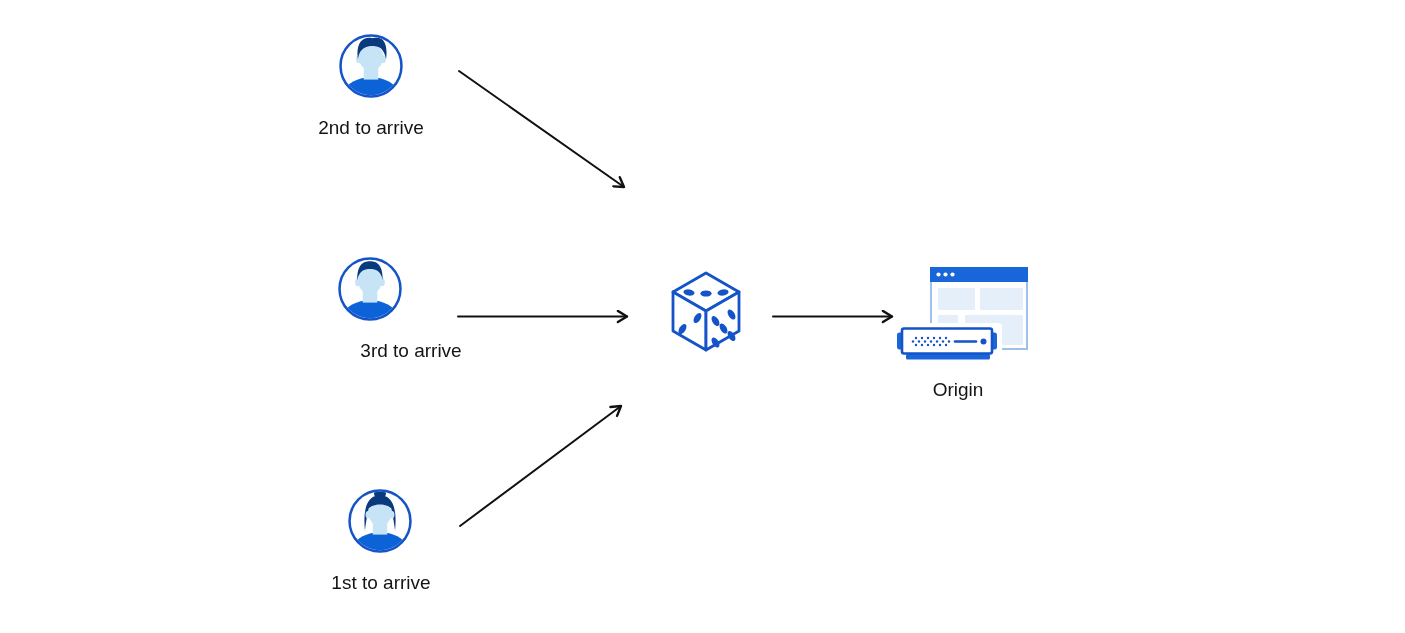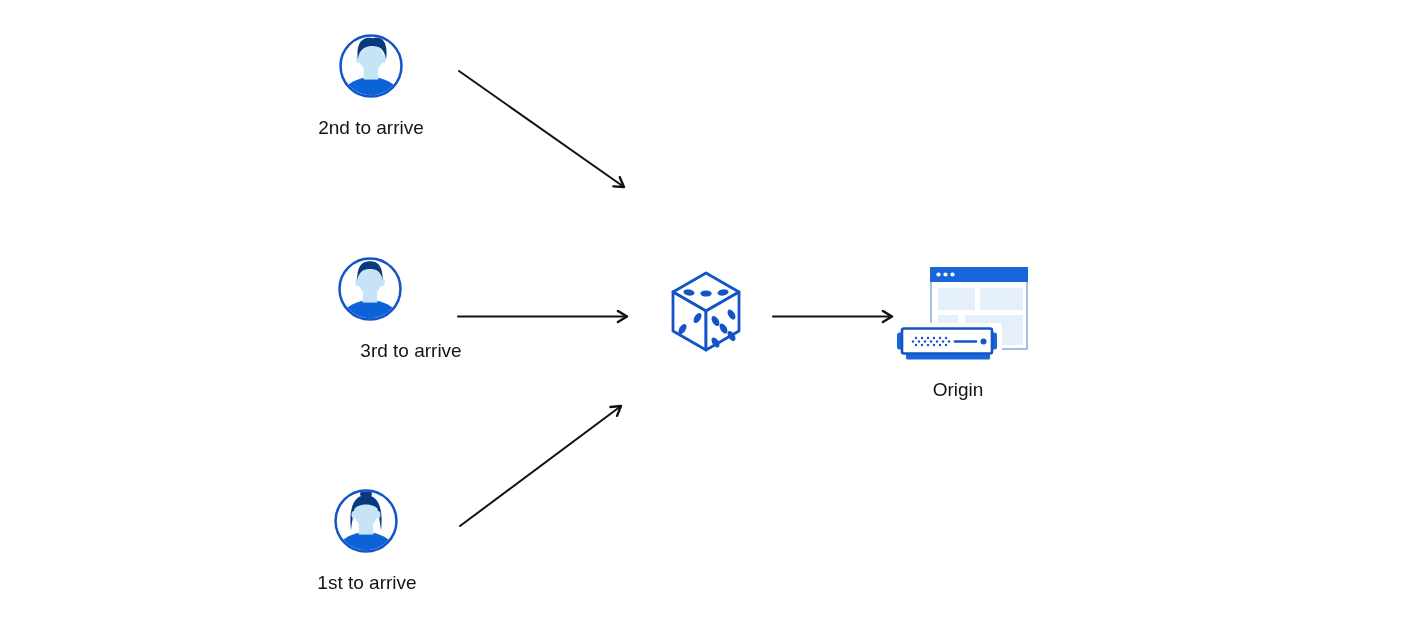--- a/index.html
+++ b/index.html
@@ -66,21 +66,21 @@
         <rect x="26.5" y="30" width="15" height="18" fill="#C6E4F5"></rect>
         <ellipse cx="21.3" cy="27" rx="2.6" ry="4" fill="#C6E4F5"></ellipse>
         <ellipse cx="46.7" cy="27" rx="2.6" ry="4" fill="#C6E4F5"></ellipse>
         <ellipse cx="34" cy="25" rx="12.5" ry="13.8" fill="#C6E4F5"></ellipse>
         <path d="M20.8,25 C20.8,9.5 26.5,5.5 34,5.5 C41.5,5.5 47.2,9.5 47.2,25 C45,15.5 40,13.5 34,13.5 C28,13.5 23,15.5 20.8,25 Z" fill="#0A3A7E"></path>
       </g>
     </svg>
     <span class="node-label" style="left:34px;top:84px;margin-left:40px;">3rd to arrive</span>
   </div>
 
-  <div class="node" style="left:333px;top:488px;width:66px;height:66px;">
+  <div class="node" style="left:347px;top:488px;width:66px;height:66px;">
     <svg width="66" height="66" viewBox="0 0 68 68">
       <defs>
           <clipPath id="c3">
             <circle cx="34" cy="34" r="30.2"></circle>
           </clipPath>
         </defs>
       <circle cx="34" cy="34" r="31.4" fill="#ffffff" stroke="#1453C8" stroke-width="2.6"></circle>
       <g clip-path="url(#c3)">
         <path d="M18.5,44 C15.5,14 25,7.5 34,7.5 C43,7.5 52.5,14 49.5,44 C48,31 46.5,27 45.5,19.5 C41,24 27,24 22.5,19.5 C21.5,27 20,31 18.5,44 Z" fill="#0A3A7E"></path>
         <path d="M2,68 C6,52 20,45.5 34,45.5 C48,45.5 62,52 66,68 Z" fill="#0C63D8"></path>

